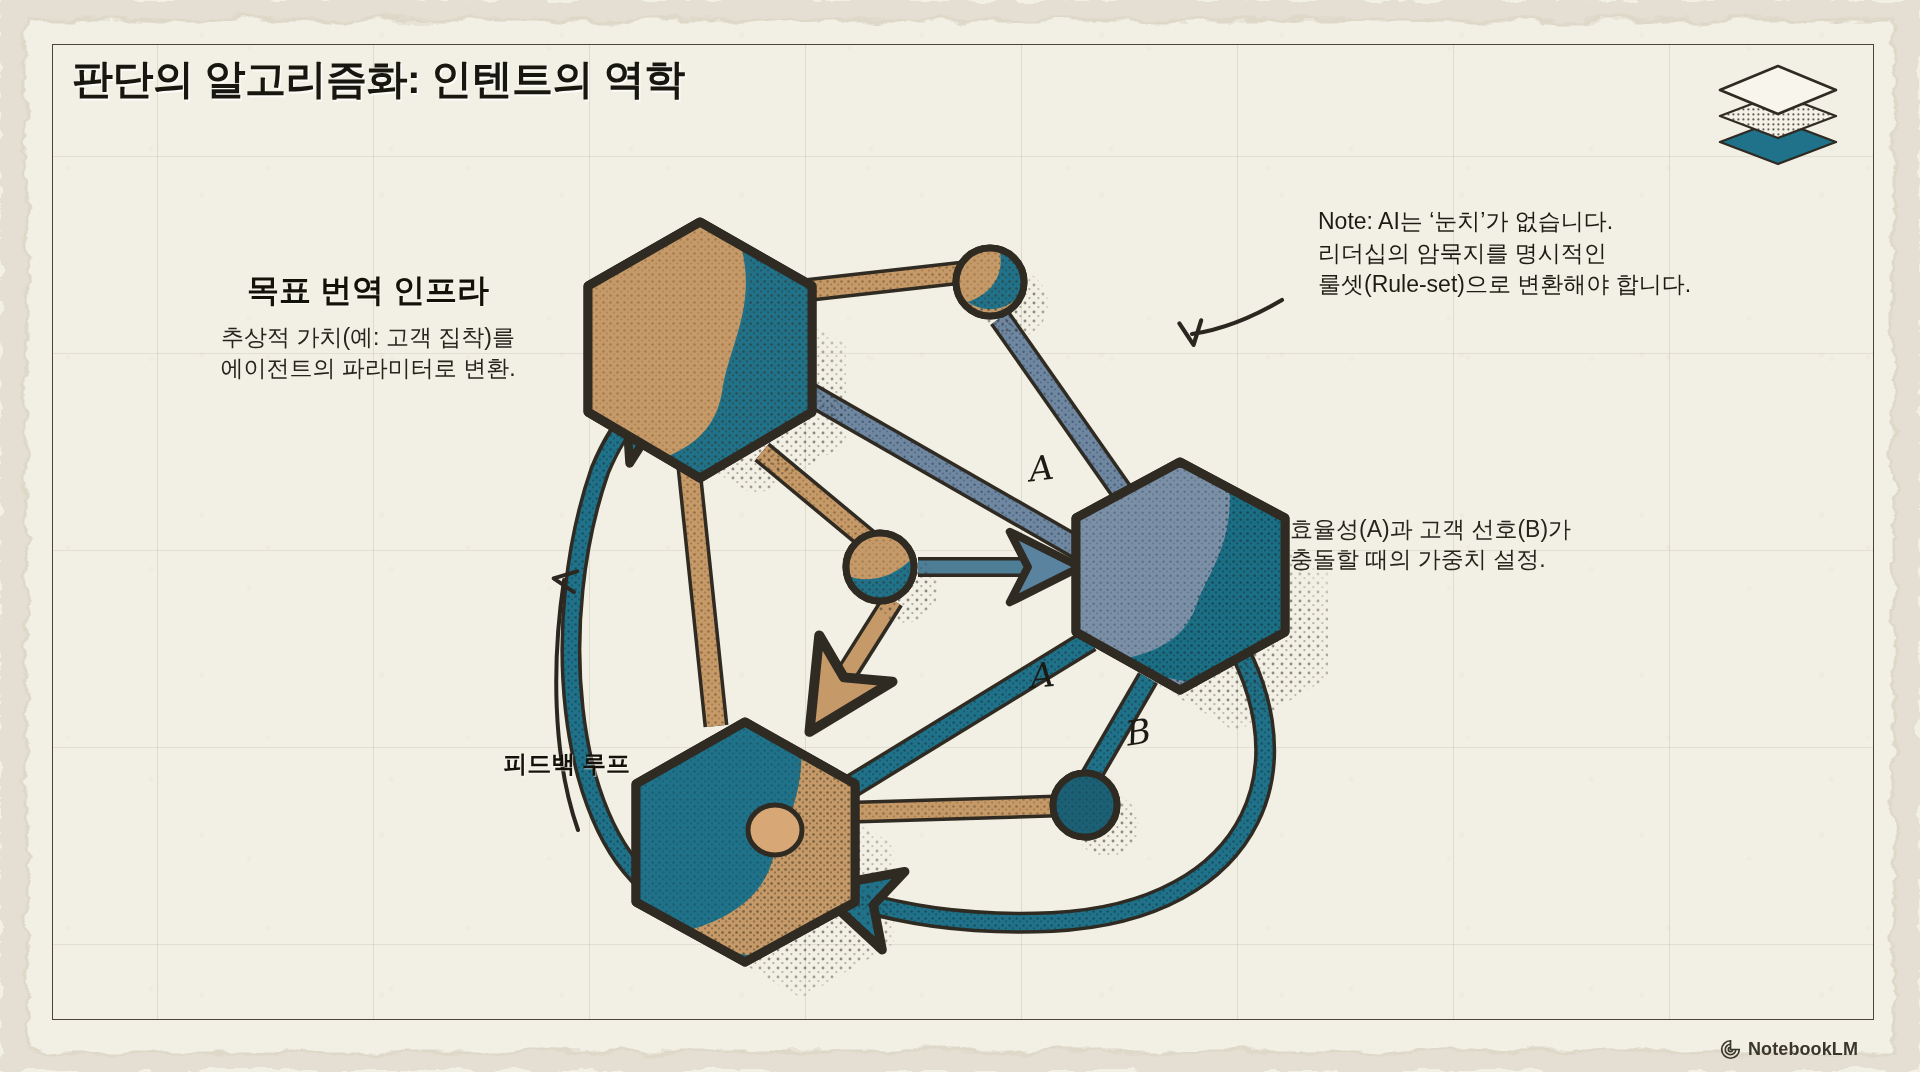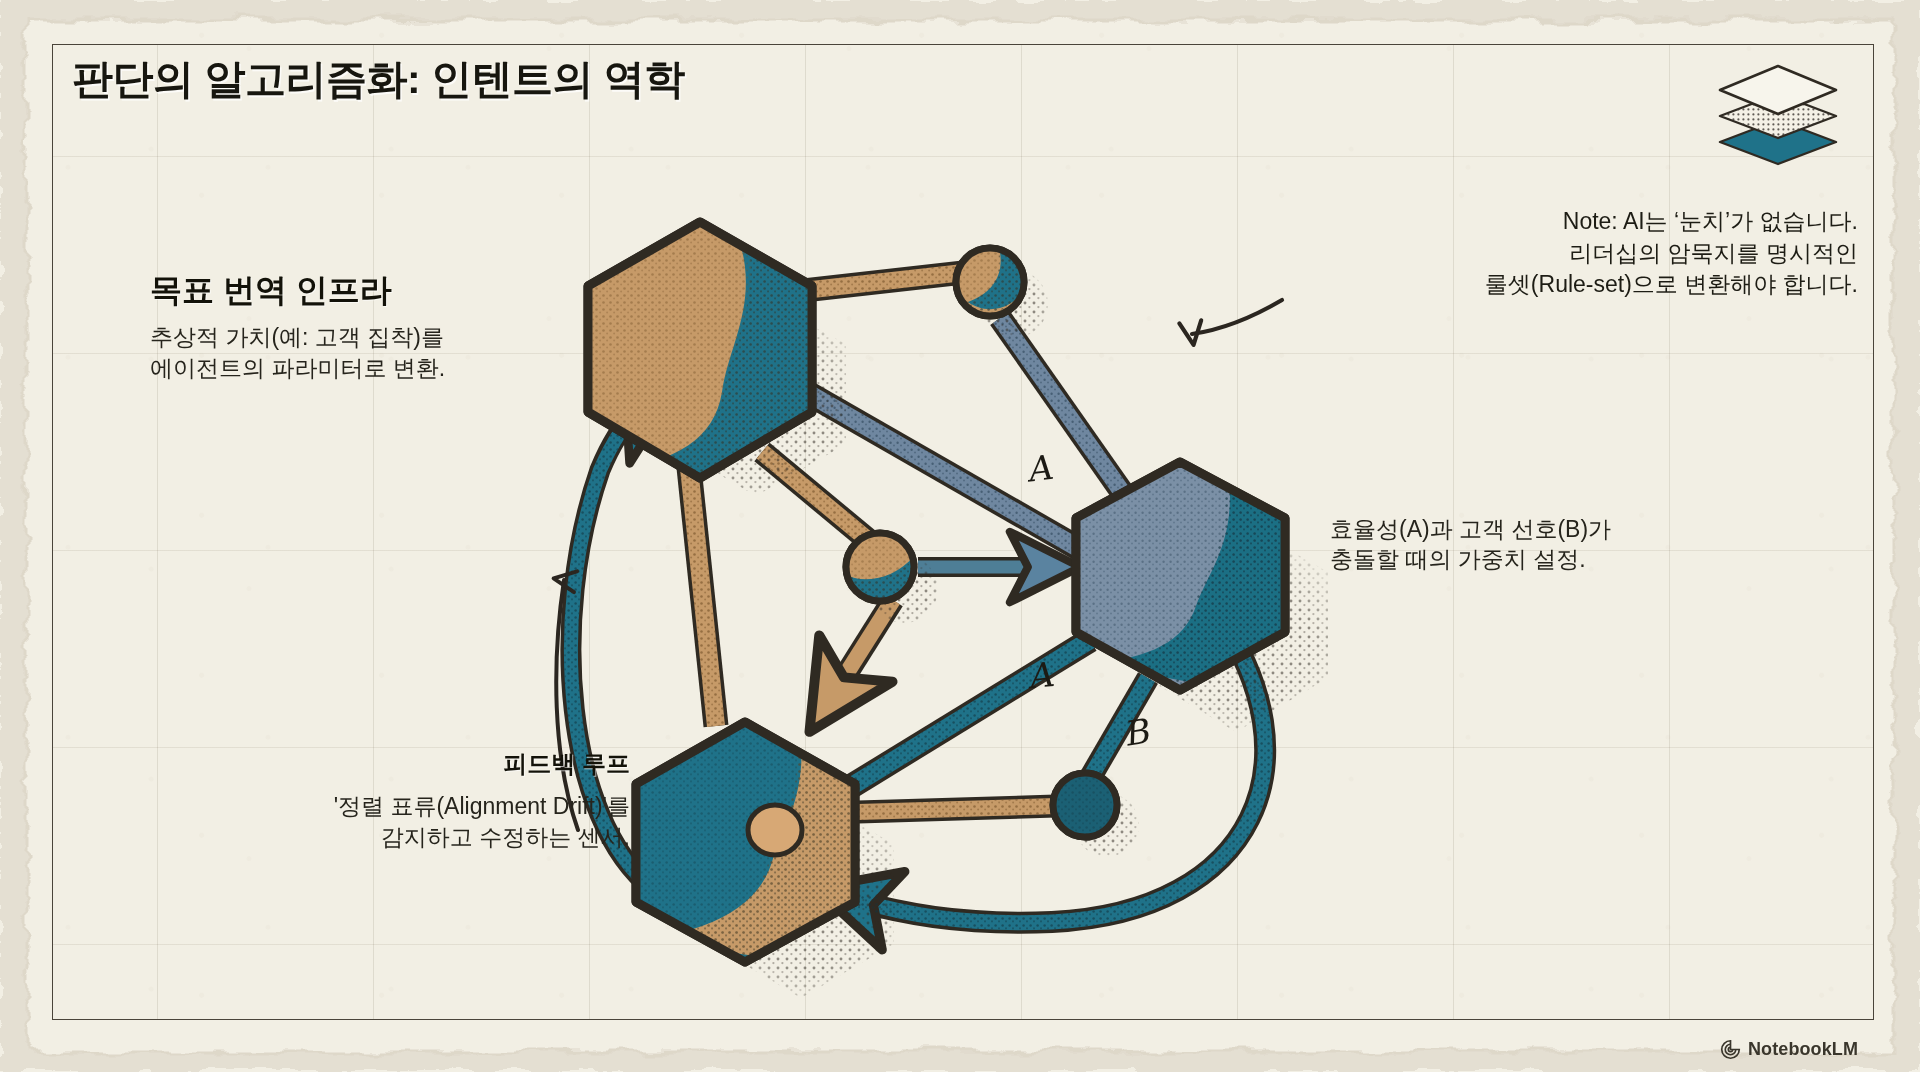--- a/index.html
+++ b/index.html
@@ -94,44 +94,44 @@
     color: #131209;
     text-shadow: 1px 1px 0 rgba(255,255,255,.6);
   }
   .lbl .desc {
     line-height: 1.32;
     color: #26241c;
     margin-top: 14px;
   }
 
   #label-goal {
-    left: 150px; top: 272px; width: 420px; text-align: left;
+    left: 158px; top: 272px; width: 420px; text-align: center;
   }
   #label-goal .head { font-size: 32px; }
   #label-goal .desc { font-size: 23px; }
 
   #label-resolution {
     left: 1290px; top: 500px; width: 545px; text-align: left;
   }
   #label-resolution .head { font-size: 33px; }
-  #label-resolution .desc { font-size: 23px; padding-left: 40px; }
+  #label-resolution .desc { font-size: 23px; }
 
   #label-feedback {
     left: 110px; top: 750px; width: 520px; text-align: right;
   }
   #label-feedback .head { font-size: 24px; }
   #label-feedback .desc { font-size: 23px; }
 
   #note-block {
     position: absolute;
     left: 1318px; top: 206px; width: 540px;
     font-size: 23px;
     line-height: 1.38;
     color: #1d1c14;
-    text-align: right;
+    text-align: left;
   }
 
   
   .edge-letter {
     position: absolute;
     font-family: "DejaVu Serif", serif;
     font-size: 34px;
     color: #1c1a14;
     font-style: italic;
     font-weight: 400;
@@ -466,21 +466,20 @@
     <div class="head">목표 번역 인프라</div>
     <div class="desc">추상적 가치(예: 고객 집착)를<br>에이전트의 파라미터로 변환.</div>
   </div>
 
   <div class="lbl" id="label-resolution">
     <div class="desc">효율성(A)과 고객 선호(B)가<br>충돌할 때의 가중치 설정.</div>
   </div>
 
   <div class="lbl" id="label-feedback">
     <div class="head">피드백 루프</div>
-    <div class="desc">'정렬 표류(Alignment Drift)'를<br>감지하고 수정하는 센서.</div>
   </div>
 
   <div id="note-block">Note: AI는 ‘눈치’가 없습니다.<br>리더십의 암묵지를 명시적인<br>룰셋(Rule-set)으로 변환해야 합니다.</div>
 
   <div class="footer-brand">
     <svg width="21" height="21" viewBox="0 0 24 24" aria-hidden="true">
       <path d="M12 2 A10 10 0 1 0 22 12 L12 12 Z" fill="none" stroke="#3a362c" stroke-width="1.9"></path>
       <path d="M12 6 A6 6 0 1 0 18 12" fill="none" stroke="#3a362c" stroke-width="1.9"></path>
       <path d="M12 9.5 A2.5 2.5 0 1 0 14.5 12" fill="none" stroke="#3a362c" stroke-width="1.9"></path>
     </svg>

